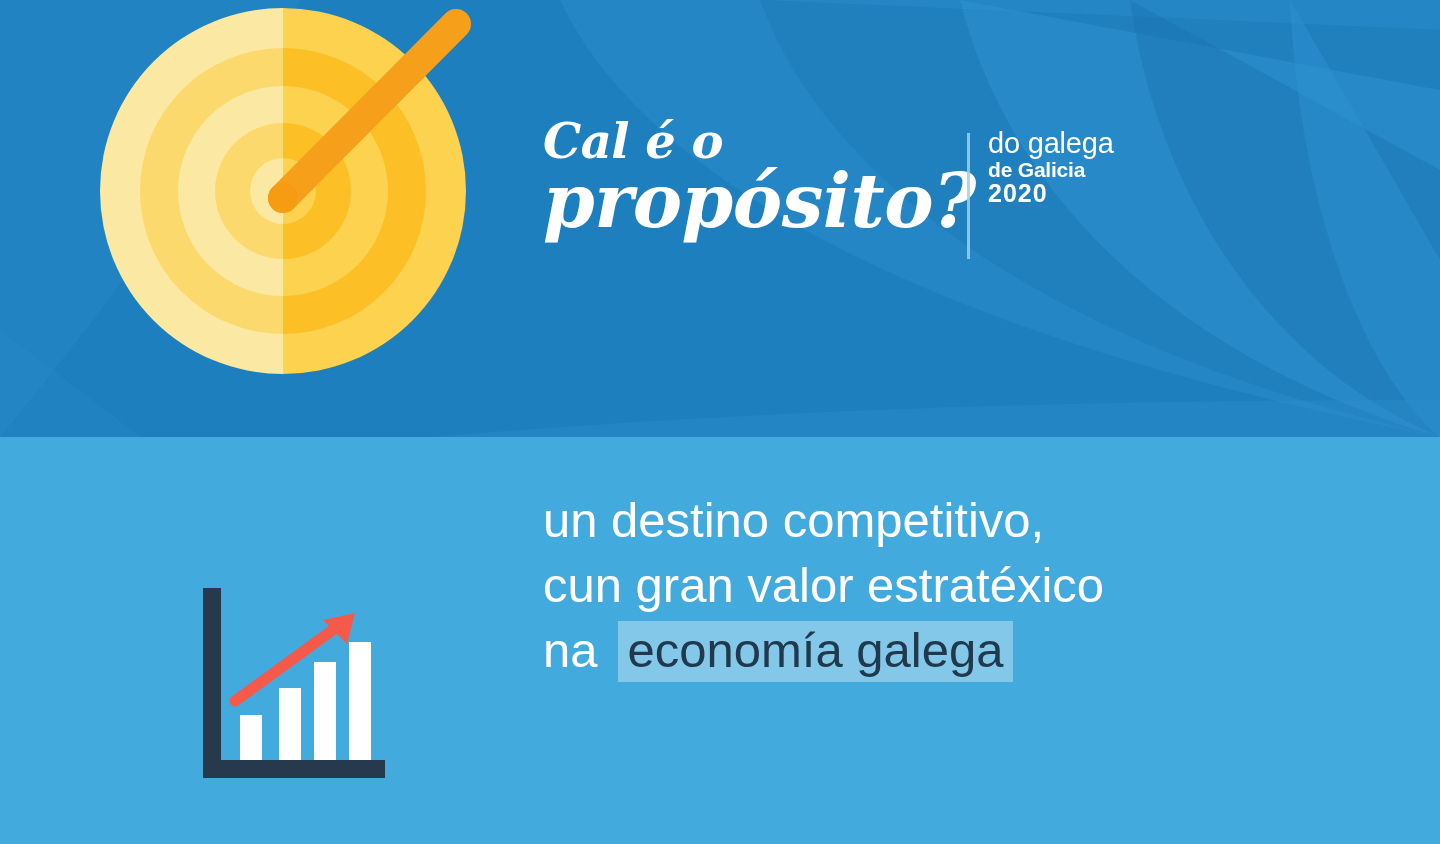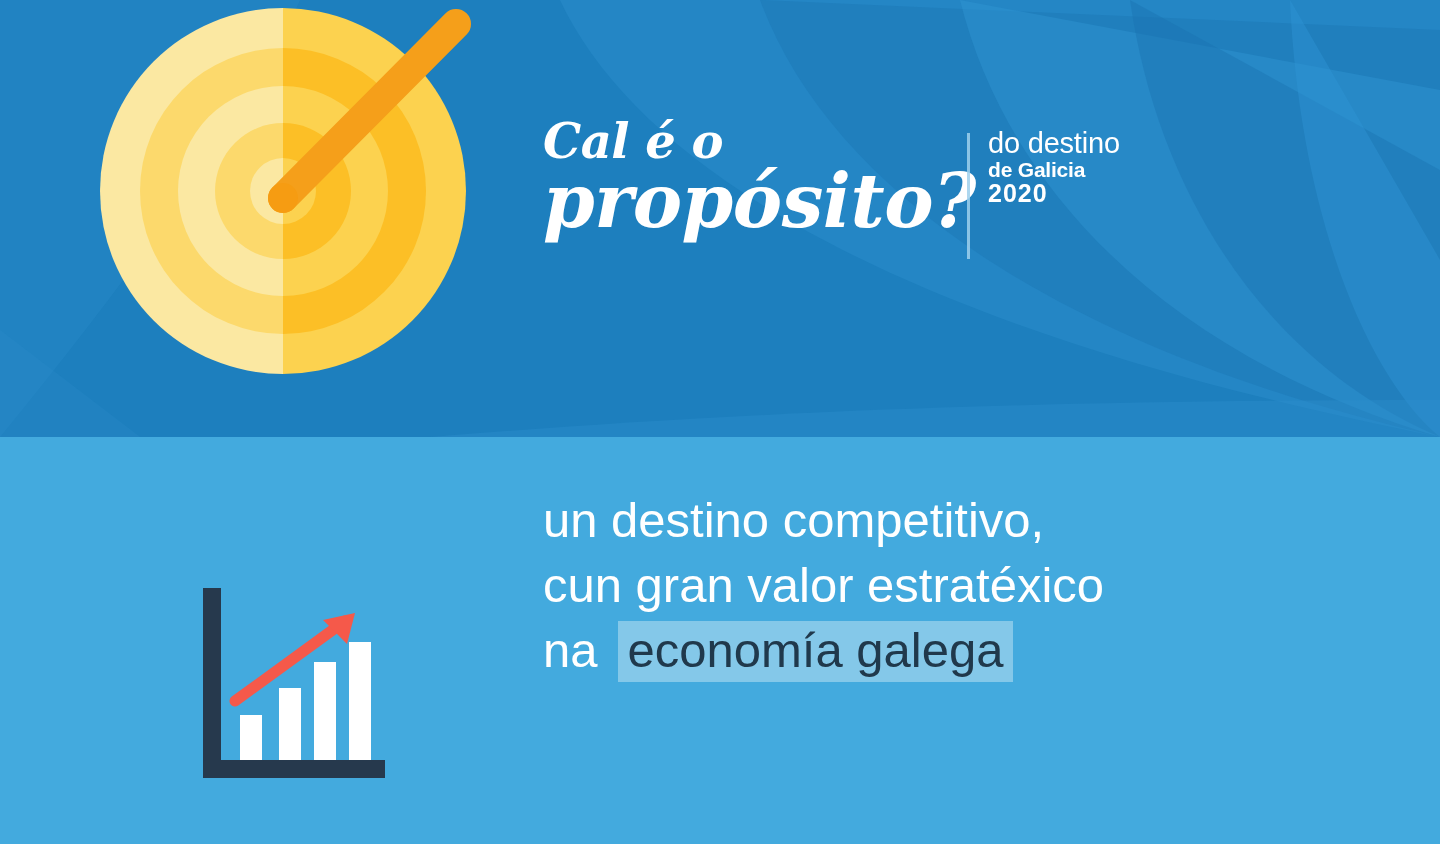--- a/index.html
+++ b/index.html
@@ -130,21 +130,21 @@
     </div>
 
     <div class="script-head">
       <span class="script-l1">Cal é o</span>
       <span class="script-l2">propósito?</span>
     </div>
 
     <div class="divider"></div>
 
     <div class="logo">
-      <span class="logo-l2">do destino</span>
+      <span class="logo-l2">do galega</span>
       <span class="logo-l3">de Galicia</span>
       <span class="logo-year">2020</span>
     </div>
   </div>
 
   <div class="lower"></div>
 
   <div class="chart-icon">
     <svg viewBox="0 0 190 190">
 

